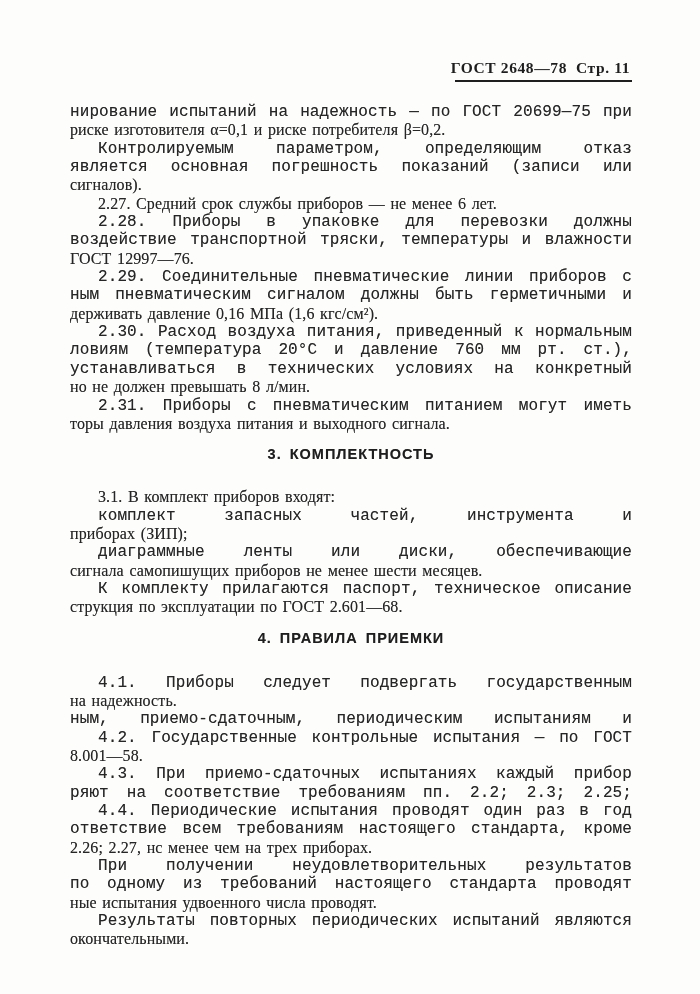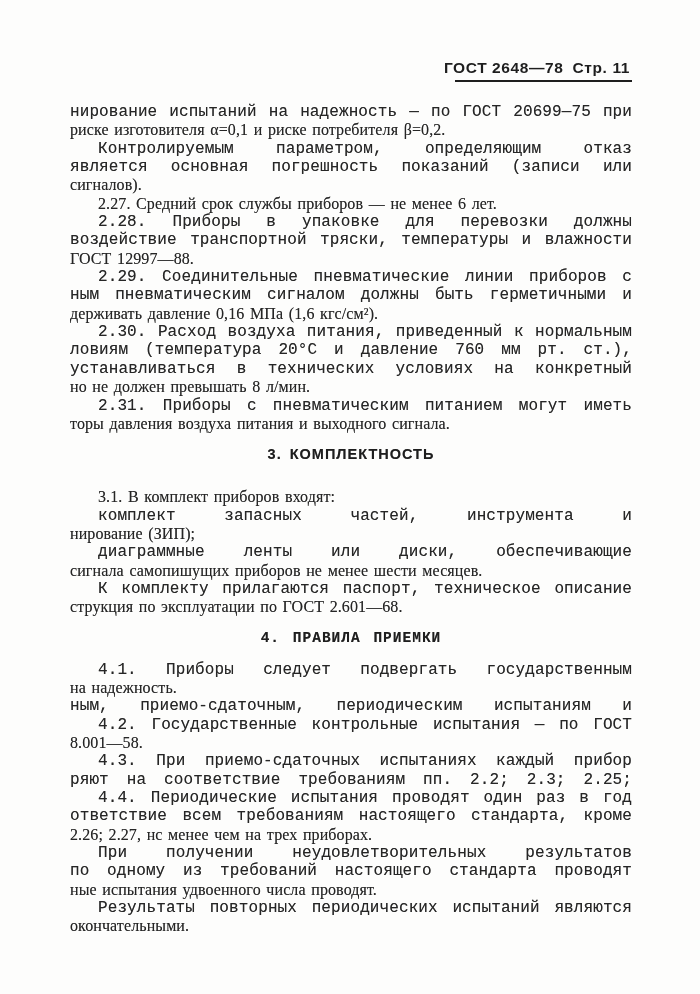--- a/index.html
+++ b/index.html
@@ -13,21 +13,21 @@
     background: #fdfdfc;
     overflow: hidden;
     color: #232323;
   }
 
   
   .page-header {
     position: absolute;
     top: 59px;
     right: 70px;
-    font-family: Liberation Sans, sans-serif;
+    font-family: Liberation Serif, serif;
     font-weight: bold;
     font-size: 15.5px;
     letter-spacing: 0.6px;
     white-space: nowrap;
     color: #1e1e1e;
   }
   .page-header .doc-id { margin-right: 9px; }
   .header-rule {
     position: absolute;
     top: 80px;
@@ -73,55 +73,55 @@
     letter-spacing: 1px;
     word-spacing: 3px;
     text-align: center;
     text-align-last: center;
     margin-top: 13px;
     margin-bottom: 26px;
     height: 16px;
     line-height: 16px;
     color: #1e1e1e;
   }
-  .section-heading.h4 { margin-bottom: 15px; font-family: Liberation Mono, monospace; }
+  .section-heading.h4 { margin-bottom: 28px; }
 </style>
 </head>
 <body>
 
 <div class="page">
 
   <div class="page-header">
     <span class="doc-id">ГОСТ 2648—78</span><span class="page-num">Стр. 11</span>
   </div>
   <div class="header-rule"></div>
 
   <div class="document-body">
       <div class="line j">нирование испытаний на надежность — по ГОСТ 20699—75 при</div>
       <div class="line">риске изготовителя α=0,1 и риске потребителя β=0,2.</div>
       <div class="line j ind">Контролируемым параметром, определяющим отказ приборов,</div>
       <div class="line j">является основная погрешность показаний (записи или выходных</div>
       <div class="line">сигналов).</div>
       <div class="line ind">2.27. Средний срок службы приборов — не менее 6 лет.</div>
       <div class="line j ind">2.28. Приборы в упаковке для перевозки должны выдерживать</div>
       <div class="line j">воздействие транспортной тряски, температуры и влажности по</div>
-      <div class="line">ГОСТ 12997—88.</div>
+      <div class="line">ГОСТ 12997—76.</div>
       <div class="line j ind">2.29. Соединительные пневматические линии приборов с выход-</div>
       <div class="line j">ным пневматическим сигналом должны быть герметичными и вы-</div>
       <div class="line">держивать давление 0,16 МПа (1,6 кгс/см²).</div>
       <div class="line j ind">2.30. Расход воздуха питания, приведенный к нормальным ус-</div>
       <div class="line j">ловиям (температура 20°С и давление 760 мм рт. ст.), должен</div>
       <div class="line j">устанавливаться в технических условиях на конкретный прибор,</div>
       <div class="line">но не должен превышать 8 л/мин.</div>
       <div class="line j ind">2.31. Приборы с пневматическим питанием могут иметь индика-</div>
       <div class="line">торы давления воздуха питания и выходного сигнала.</div>
       <div class="section-heading">3. КОМПЛЕКТНОСТЬ</div>
       <div class="line ind">3.1. В комплект приборов входят:</div>
       <div class="line j ind">комплект запасных частей, инструмента и принадлежностей по</div>
-      <div class="line">нирование (ЗИП);</div>
+      <div class="line">приборах (ЗИП);</div>
       <div class="line j ind">диаграммные ленты или диски, обеспечивающие непрерывную</div>
       <div class="line">сигнала самопишущих приборов не менее шести месяцев.</div>
       <div class="line j ind">К комплекту прилагаются паспорт, техническое описание и ин-</div>
       <div class="line">струкция по эксплуатации по ГОСТ 2.601—68.</div>
       <div class="section-heading h4">4. ПРАВИЛА ПРИЕМКИ</div>
       <div class="line j ind">4.1. Приборы следует подвергать государственным контроль-</div>
       <div class="line">на надежность.</div>
       <div class="line j">ным, приемо-сдаточным, периодическим испытаниям и испытаниям</div>
       <div class="line j ind">4.2. Государственные контрольные испытания — по ГОСТ</div>
       <div class="line">8.001—58.</div>

